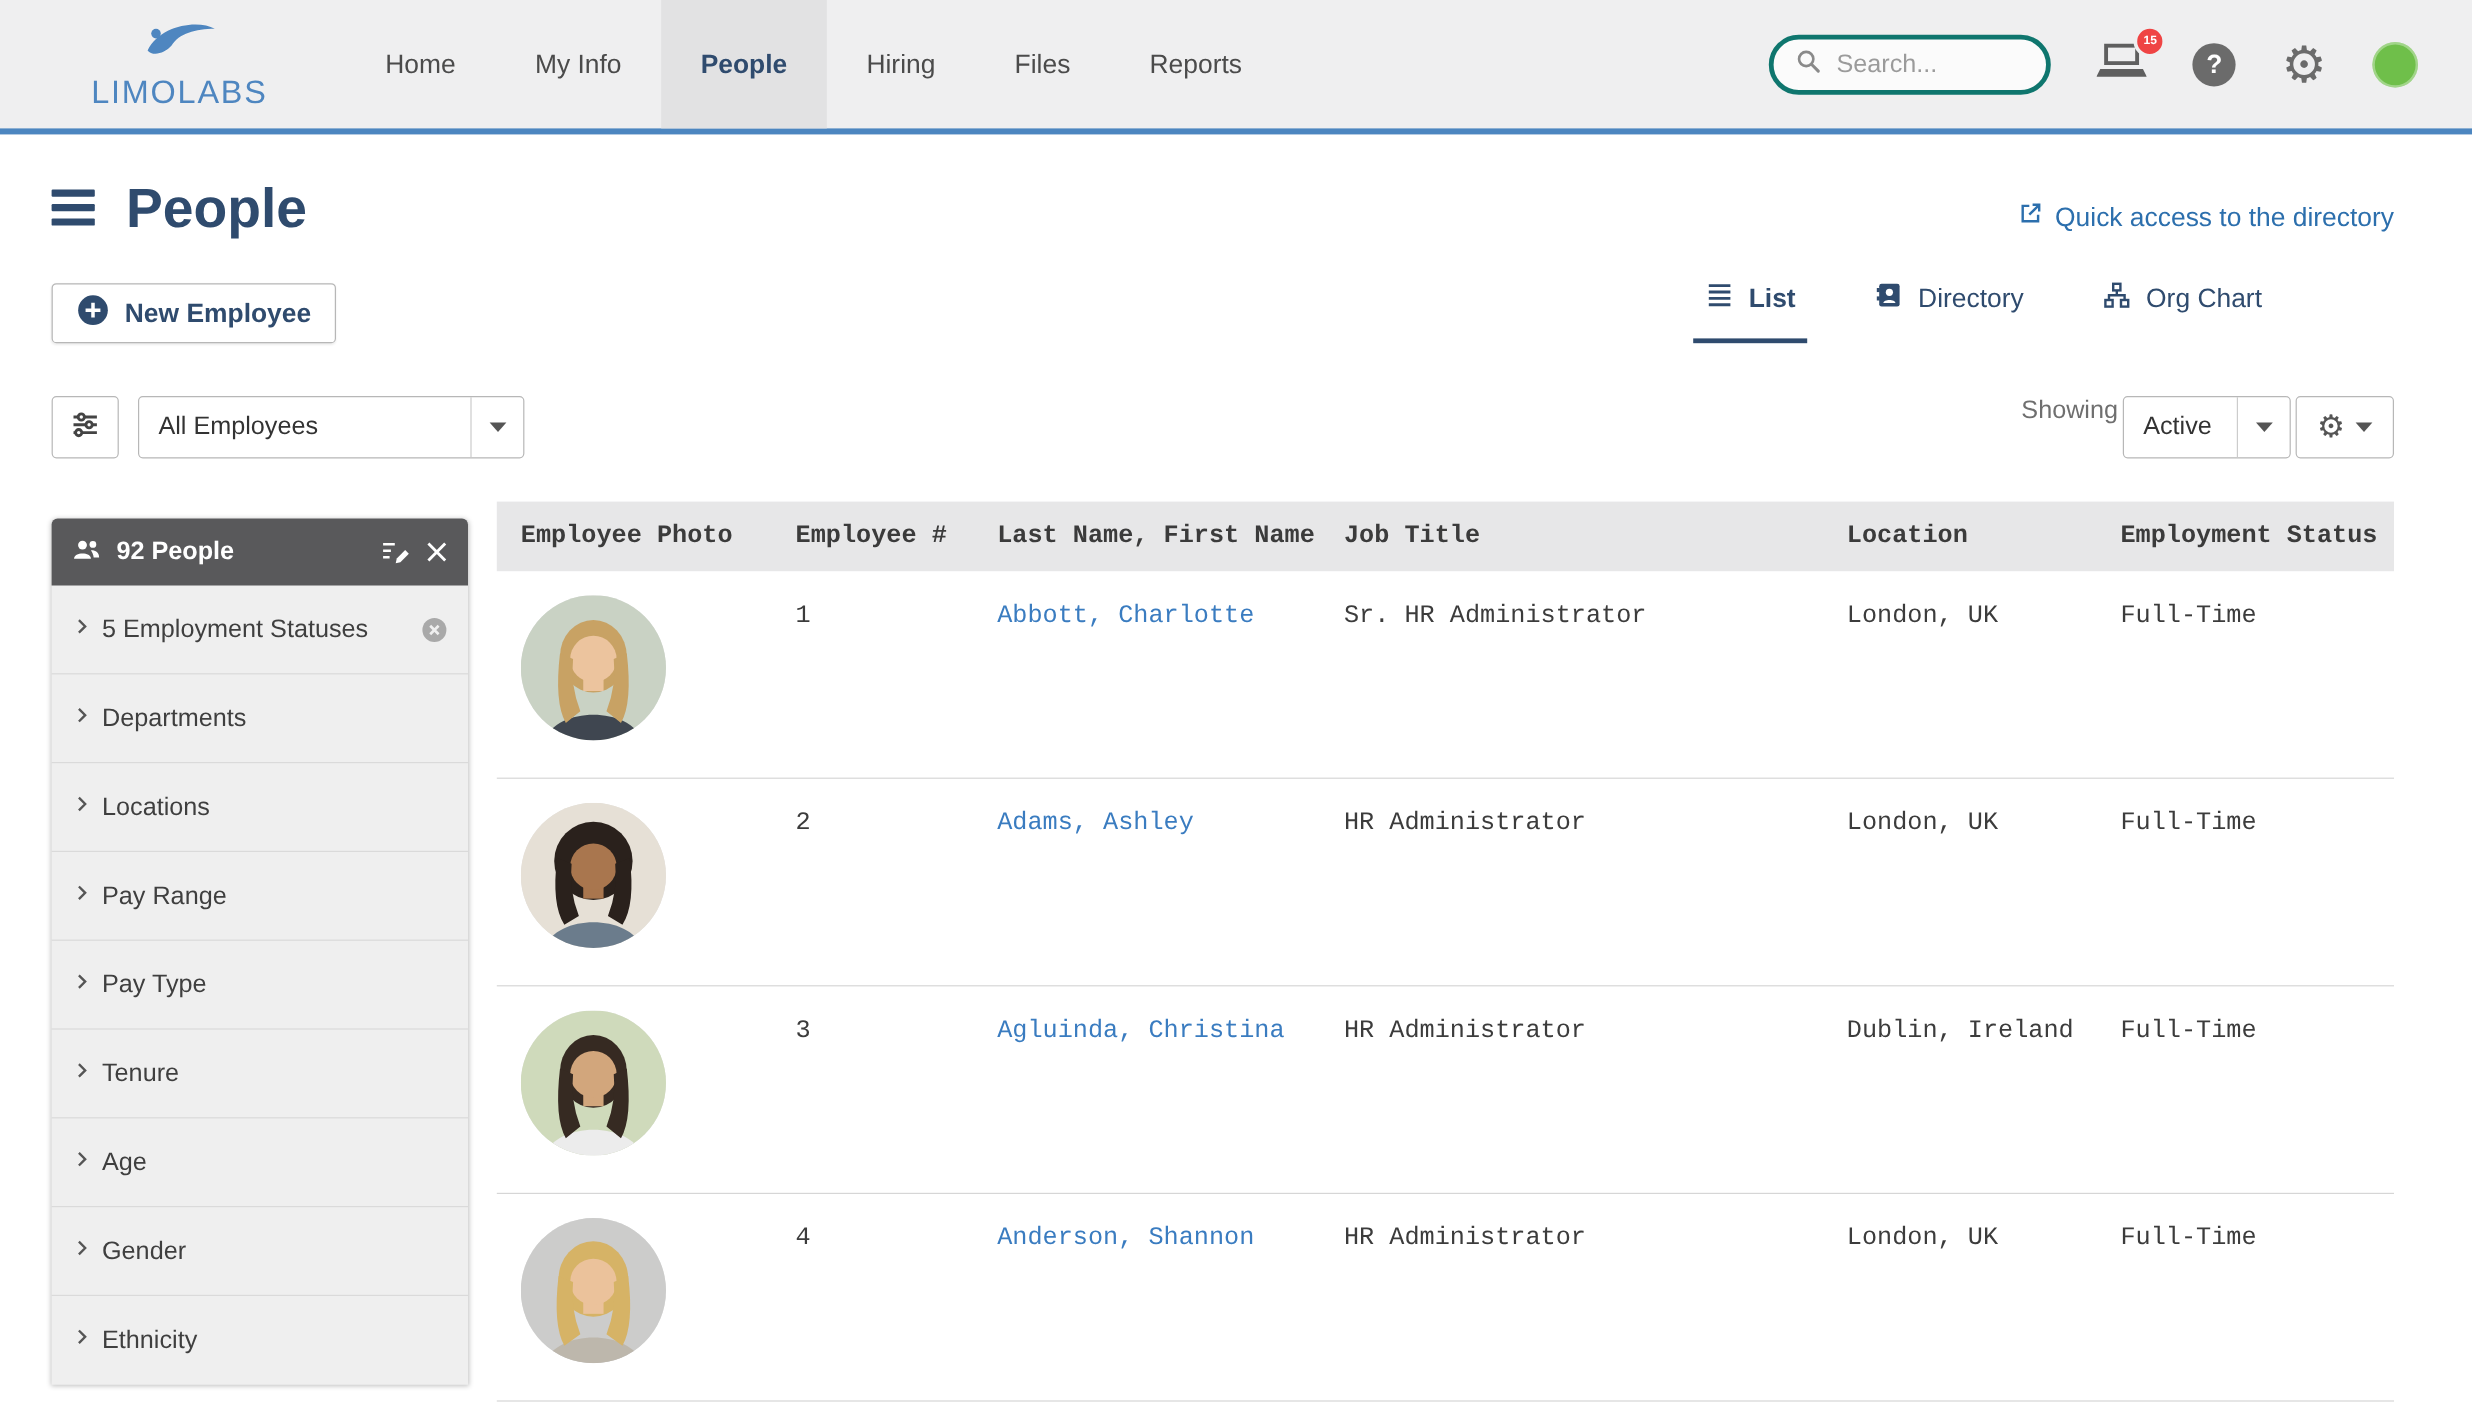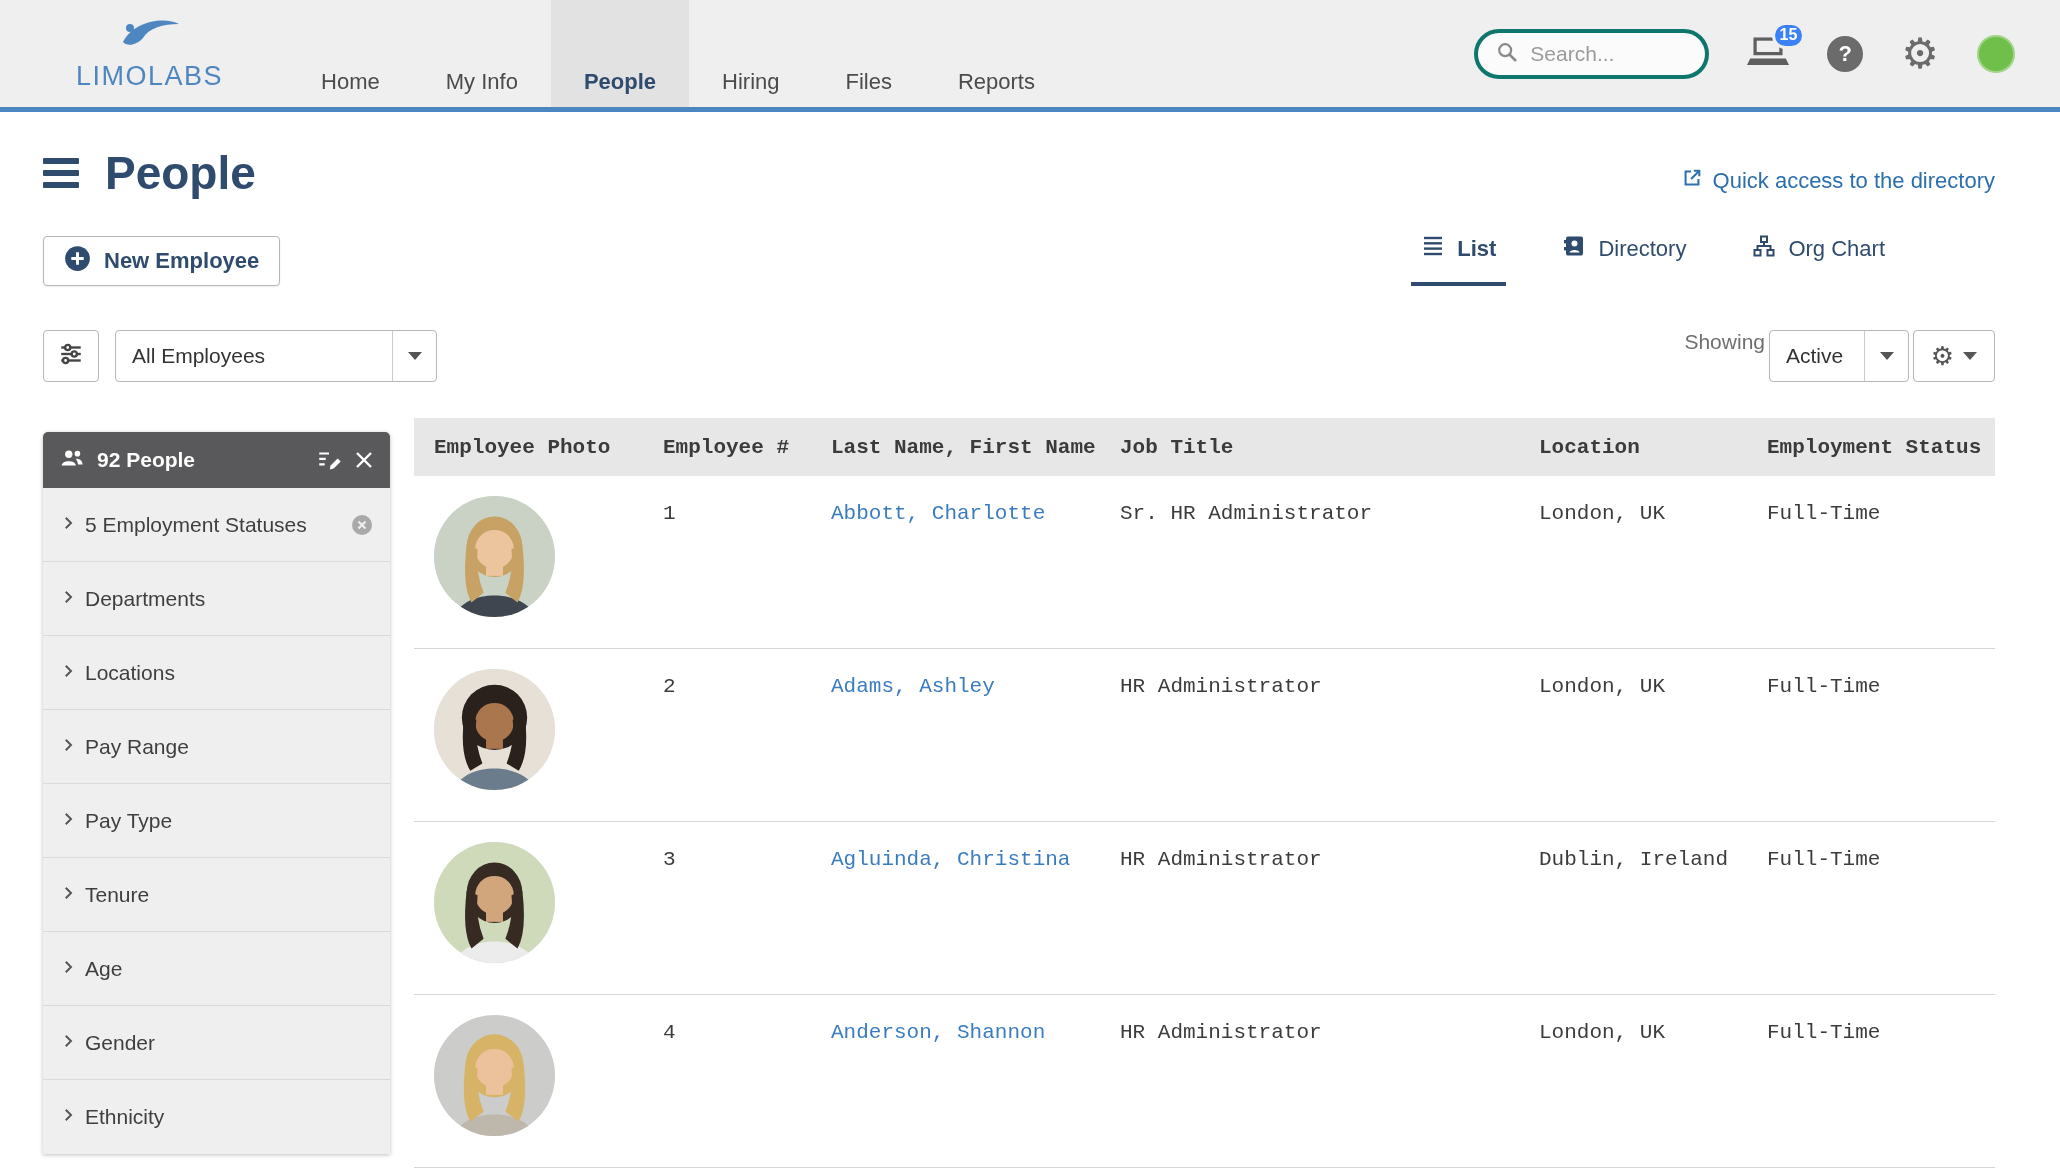--- a/index.html
+++ b/index.html
@@ -6,32 +6,32 @@
   html,body { width:2060px; height:1172px; overflow:hidden; background:#fff;
     font-family:"Liberation Sans","DejaVu Sans",sans-serif; }
 
   
   .topnav { height:112px; background:#efeff0; border-bottom:5px solid #4c86c0;
     display:flex; align-items:stretch; padding:0 45px 0 40px; }
   .brand { display:flex; flex-direction:column; align-items:center; justify-content:center;
     gap:6px; margin-right:65px; cursor:pointer;margin-left:36px; }
   .brand-text { font-size:27px; color:#4e86c0; letter-spacing:1.5px; }
   .nav-items { display:flex; }
-  .nav-item { display:flex; align-items:flex-end; padding:12px 33px; font-size:22px;
+  .nav-item { display:flex; align-items:center; padding:12px 33px; font-size:22px;
     color:#4b4b4b; cursor:pointer; }
   .nav-item.active { background:#e2e2e3; color:#2f4b6e; font-weight:bold; }
   .topnav-right { margin-left:auto; display:flex; align-items:center; gap:38px; }
   .search-box { width:235px; height:50px; background:#fbfbfb; border:4px solid #0f766e;
     border-radius:26px; display:flex; align-items:center; padding:0 18px; gap:12px; }
   .search-box input { flex:1; min-width:0; border:none; background:transparent; outline:none;
     font-size:21px; color:#555; font-family:inherit; }
   .search-box input::placeholder { color:#9b9b9b; }
   .notif { position:relative; cursor:pointer; }
-  .badge { position:absolute; top:-12px; right:-16px; background:#3b82f6; color:#fff;
-    font-size:16px; font-weight:bold; min-width:27px; height:27px; padding:0 5px;
+  .badge { position:absolute; top:-12px; right:-16px; background:#ef4444; color:#fff;
+    font-size:10px; font-weight:bold; min-width:27px; height:27px; padding:0 5px;
     border-radius:14px; border:3px solid #efeff0; display:flex; align-items:center;
     justify-content:center; }
   .help-btn { width:36px; height:36px; border-radius:50%; background:#6b6b6b; color:#fff;
     font-size:22px; font-weight:bold; display:flex; align-items:center; justify-content:center;
     cursor:pointer; }
   .gear-btn { font-size:42px; color:#6b6b6b; font-family:"DejaVu Sans",sans-serif;
     line-height:1; cursor:pointer; }
   .user-avatar { width:38px; height:38px; border-radius:50%; background:#6fbf4a;
     box-shadow:inset 0 0 0 2px rgba(255,255,255,.35); cursor:pointer; }
 

